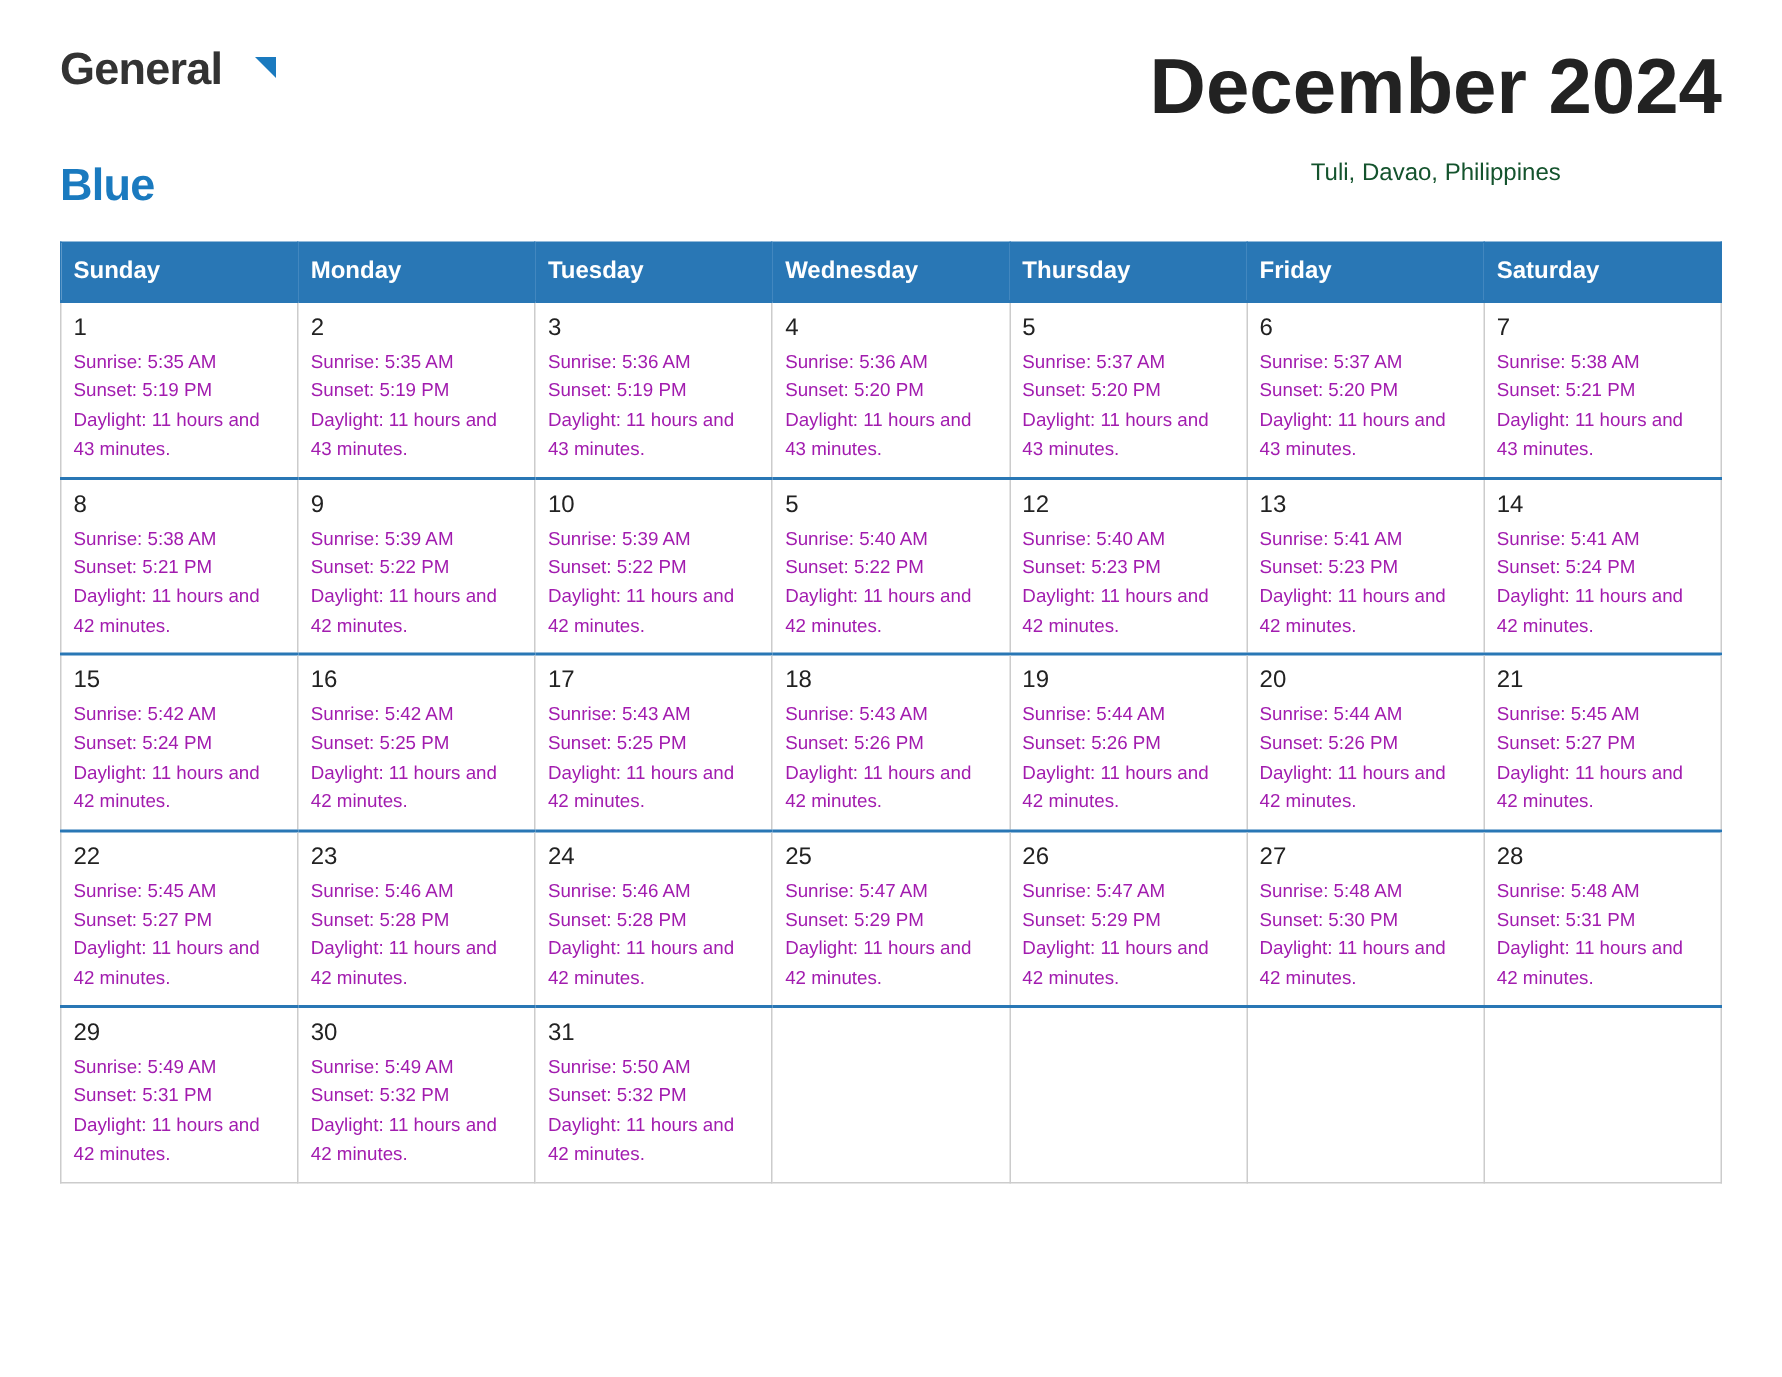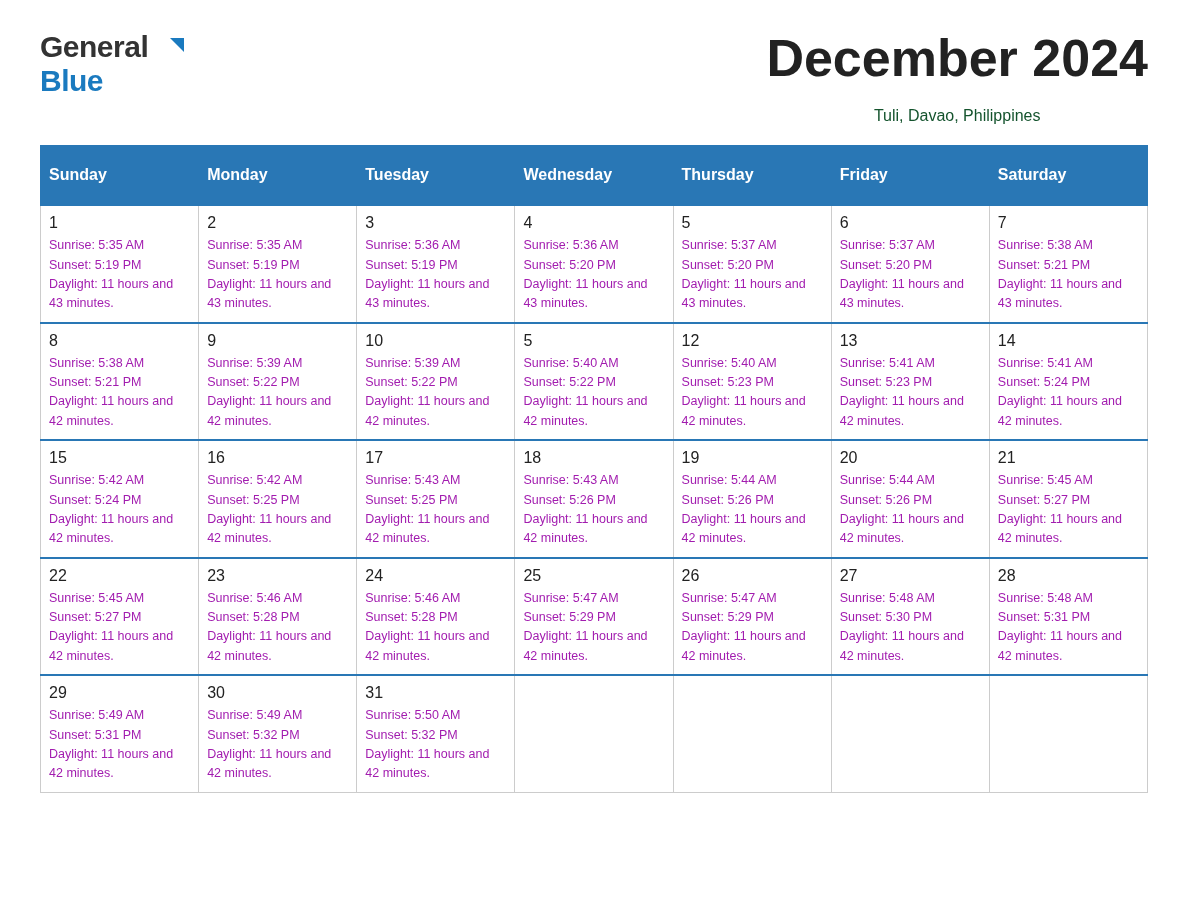--- a/index.html
+++ b/index.html
@@ -38,21 +38,21 @@
     .calendar-table {
       width: 100%;
       border-collapse: collapse;
       table-layout: fixed;
     }
     .calendar-table th {
       background-color: #2977b5;
       color: #ffffff;
       font-size: 16px;
       font-weight: bold;
-      padding: 20px 8px;
+      padding: 10px 8px;
       text-align: left;
       border: 1px solid #2977b5;
     }
     .calendar-table td {
       vertical-align: top;
       padding: 8px 8px;
       border: 1px solid #cccccc;
       border-top: 2px solid #2977b5;
       font-size: 13px;
       color: #333;
@@ -87,20 +87,21 @@
       letter-spacing: -0.5px;
     }
     .logo-text-arrow {
       display: inline-block;
       margin-left: 2px;
       vertical-align: middle;
     }
     .logo-second-row {
       display: flex;
       align-items: center;
+      margin-top: 43px;
     }
     .logo-text-blue {
       font-size: 30px;
       font-weight: bold;
       color: #1a7abf;
       letter-spacing: -0.5px;
     }
   </style>
 </head>
 <body>

